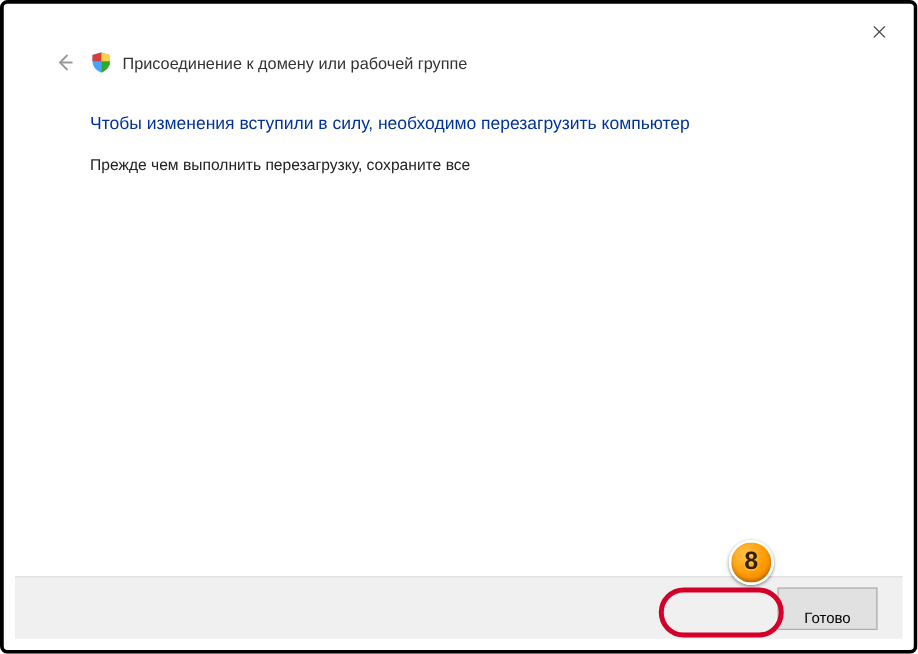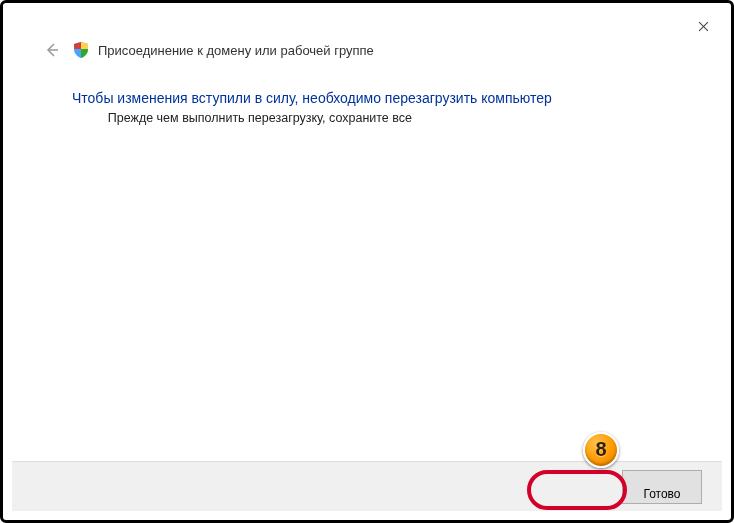--- a/index.html
+++ b/index.html
@@ -61,28 +61,27 @@
     font-size: 13px;
     color: #333;
   }
   .content {
     position: absolute;
     left: 60px; right: 40px; top: 78px;
   }
   .heading {
     color: #003399;
     font-size: 14px;
-    margin-bottom: 4px;
+    margin-bottom: 18px;
   }
   .body-text {
     color: #222;
     font-size: 12.5px;
     line-height: 1.4;
     max-width: 340px;
-    text-align: right;
   }
   .footer {
     position: absolute;
     left: 0; right: 0; bottom: 0;
     height: 50px;
     background: #f0f0f0;
     border-top: 1px solid #ddd;
     display: flex;
     justify-content: flex-end;
     align-items: center;

